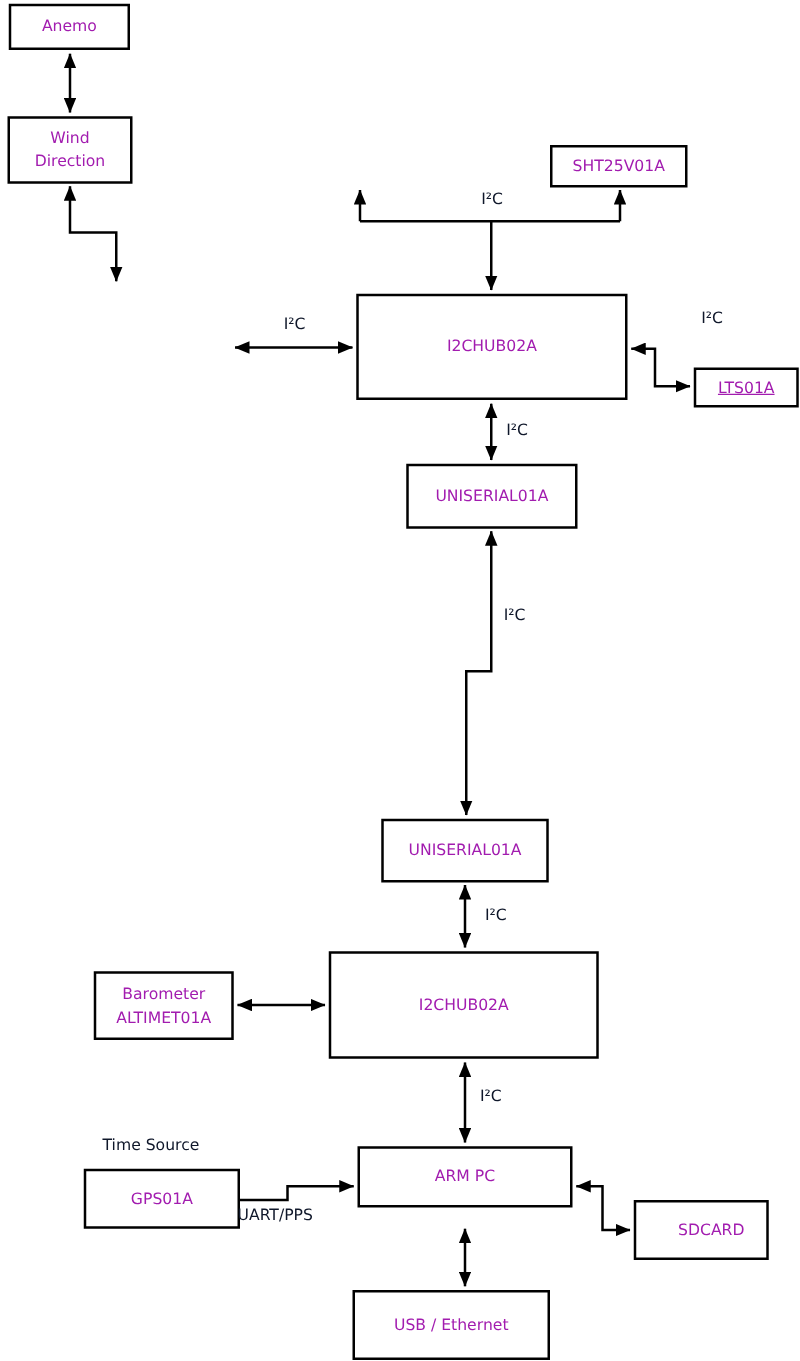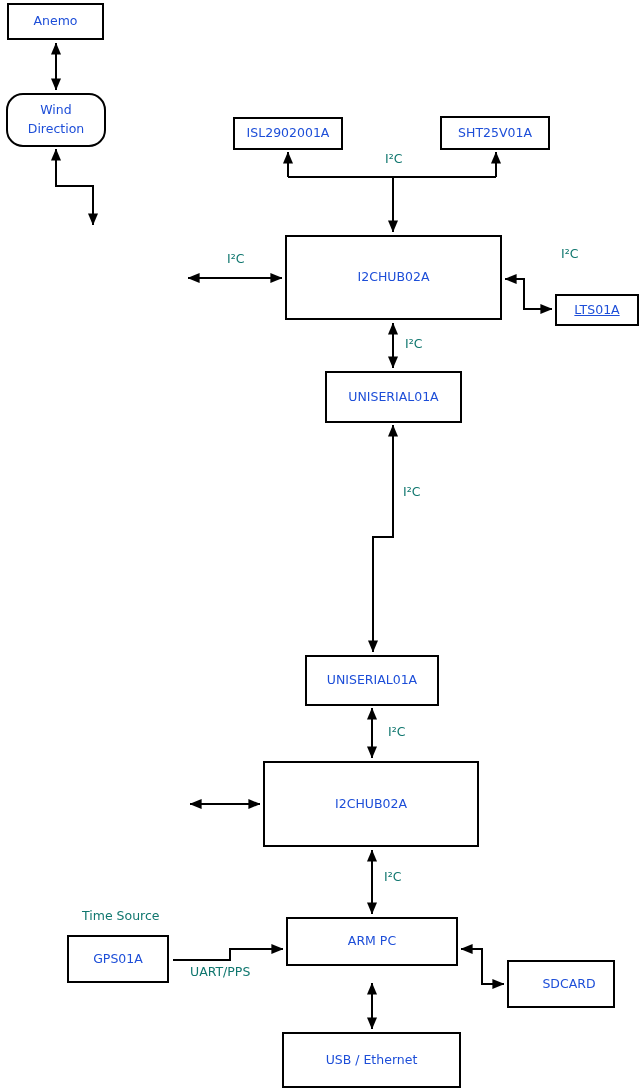--- a/index.html
+++ b/index.html
@@ -26,27 +26,27 @@
     position: absolute;
     box-sizing: border-box;
     border: 2px solid #000000;
     background: #ffffff;
     display: flex;
     align-items: center;
     justify-content: center;
     text-align: center;
     font-size: 12.5px;
     line-height: 1.5;
-    color: #1d4ed8;
+    color: #a21caf;
     white-space: pre-line;
   }
   .edge-label {
     position: absolute;
     font-size: 12.5px;
-    color: #0f766e;
+    color: #0f172a;
     white-space: nowrap;
   }
 </style>
 </head>
 <body>
 
 <div id="canvas">
 
   <svg id="wires">
     <defs>
@@ -69,46 +69,47 @@
       <path d="M 190 804 L 260 804" marker-start="url(#arw)" marker-end="url(#arw)"></path>
       <path d="M 372 850 L 372 914" marker-start="url(#arw)" marker-end="url(#arw)"></path>
       <path d="M 173 960 L 230 960 L 230 949 L 283 949" marker-end="url(#arw)"></path>
       <path d="M 461 949 L 482 949 L 482 984 L 504 984" marker-start="url(#arw)" marker-end="url(#arw)"></path>
       <path d="M 372 983 L 372 1029" marker-start="url(#arw)" marker-end="url(#arw)"></path>
     </g>
   </svg>
 
   <div class="node" style="left:7px; top:3px; width:97px; height:37px;">Anemo</div>
 
-  <div class="node" style="left:6px; top:93px; width:100px; height:54px;border-radius:17px;">Wind
+  <div class="node" style="left:6px; top:93px; width:100px; height:54px;">Wind
 Direction</div>
 
 
-  <div class="node" style="left:233px; top:117px; width:110px; height:33px;">ISL2902001A</div>
 
   <div class="node" style="left:440px; top:116px; width:110px; height:34px;">SHT25V01A</div>
 
   <div class="node" style="left:285px; top:235px; width:217px; height:85px;">I2CHUB02A</div>
 
   <div class="node" style="left:555px; top:294px; width:84px; height:32px;text-decoration:underline;">LTS01A</div>
 
   <div class="node" style="left:325px; top:371px; width:137px; height:52px;">UNISERIAL01A</div>
 
   <div class="node" style="left:305px; top:655px; width:134px; height:51px;">UNISERIAL01A</div>
 
   <div class="node" style="left:263px; top:761px; width:216px; height:86px;">I2CHUB02A</div>
 
+  <div class="node" style="left:75px; top:777px; width:112px; height:55px;">Barometer
+ALTIMET01A</div>
 
-  <div class="node" style="left:67px; top:935px; width:102px; height:48px;">GPS01A</div>
+  <div class="node" style="left:67px; top:935px; width:125px; height:48px;">GPS01A</div>
 
   <div class="node" style="left:286px; top:917px; width:172px; height:49px;">ARM PC</div>
 
   <div class="node" style="left:507px; top:960px; width:108px; height:48px;padding-left:16px;">SDCARD</div>
 
-  <div class="node" style="left:282px; top:1032px; width:179px; height:56px;">USB / Ethernet</div>
+  <div class="node" style="left:282px; top:1032px; width:158px; height:56px;">USB / Ethernet</div>
 
   <div class="edge-label" style="left:385px; top:151px;">I²C</div>
 
   <div class="edge-label" style="left:227px; top:251px;">I²C</div>
 
   <div class="edge-label" style="left:561px; top:246px;">I²C</div>
 
   <div class="edge-label" style="left:405px; top:336px;">I²C</div>
 
   <div class="edge-label" style="left:403px; top:484px;">I²C</div>

